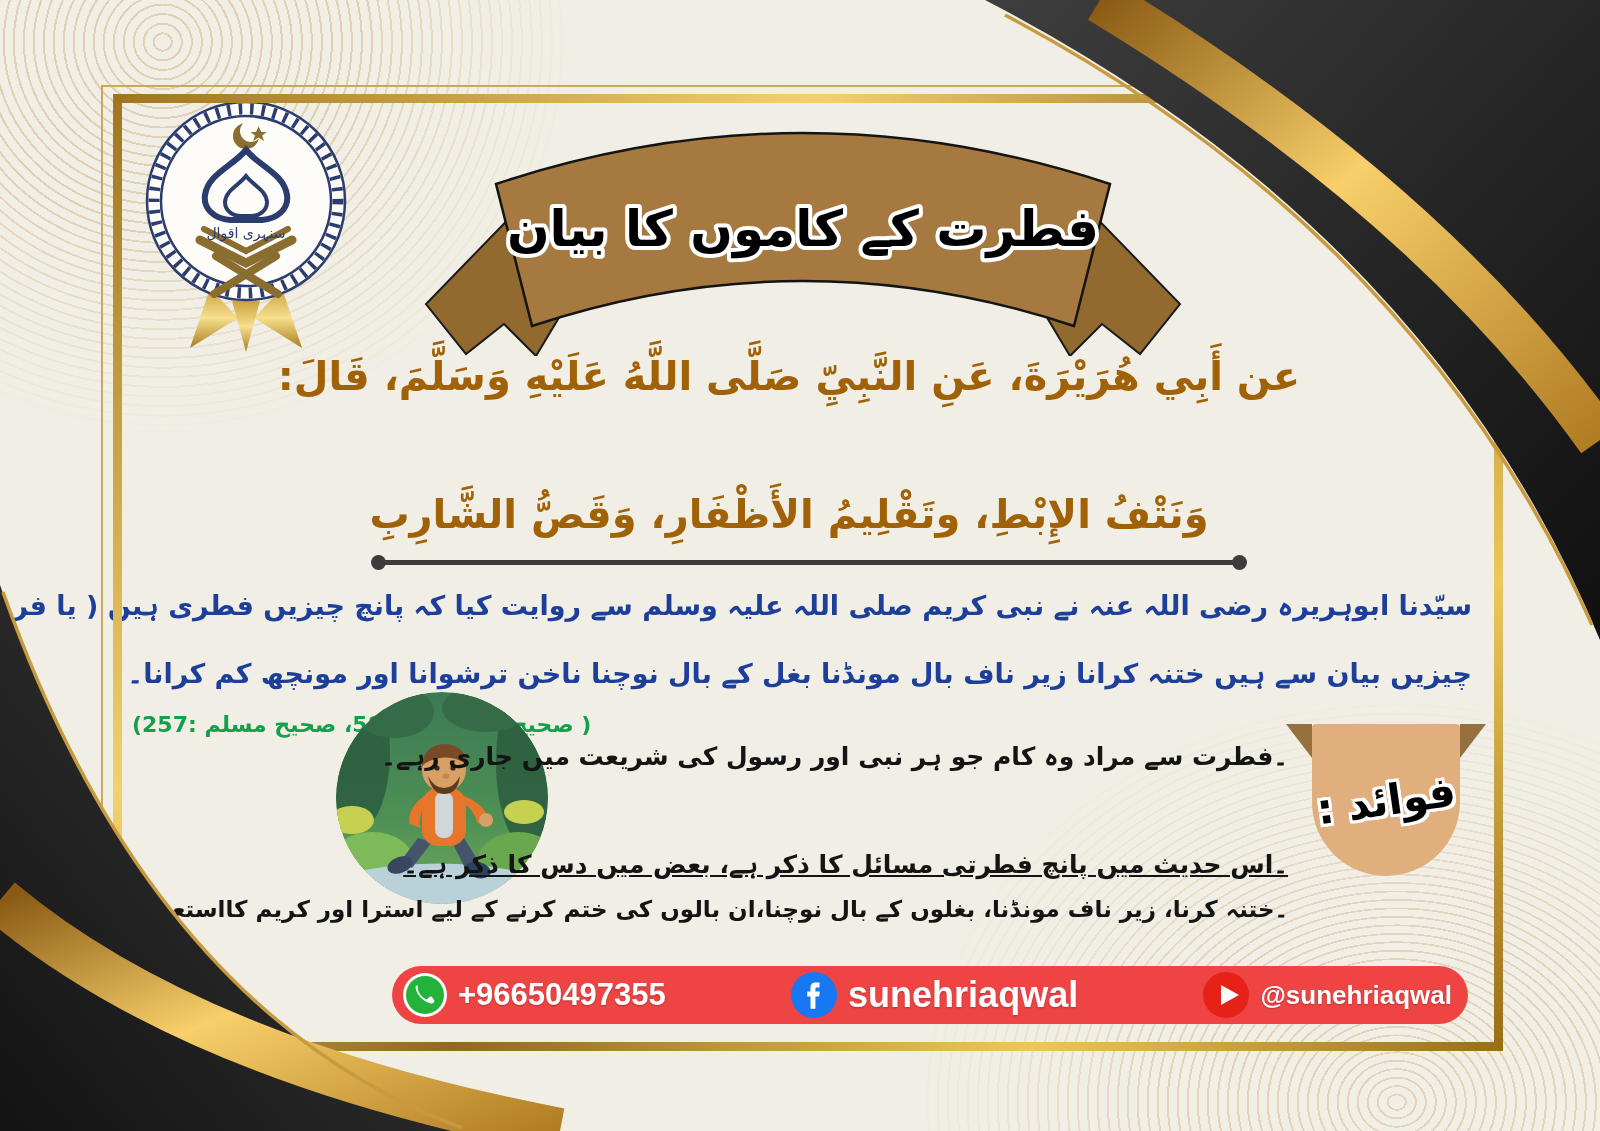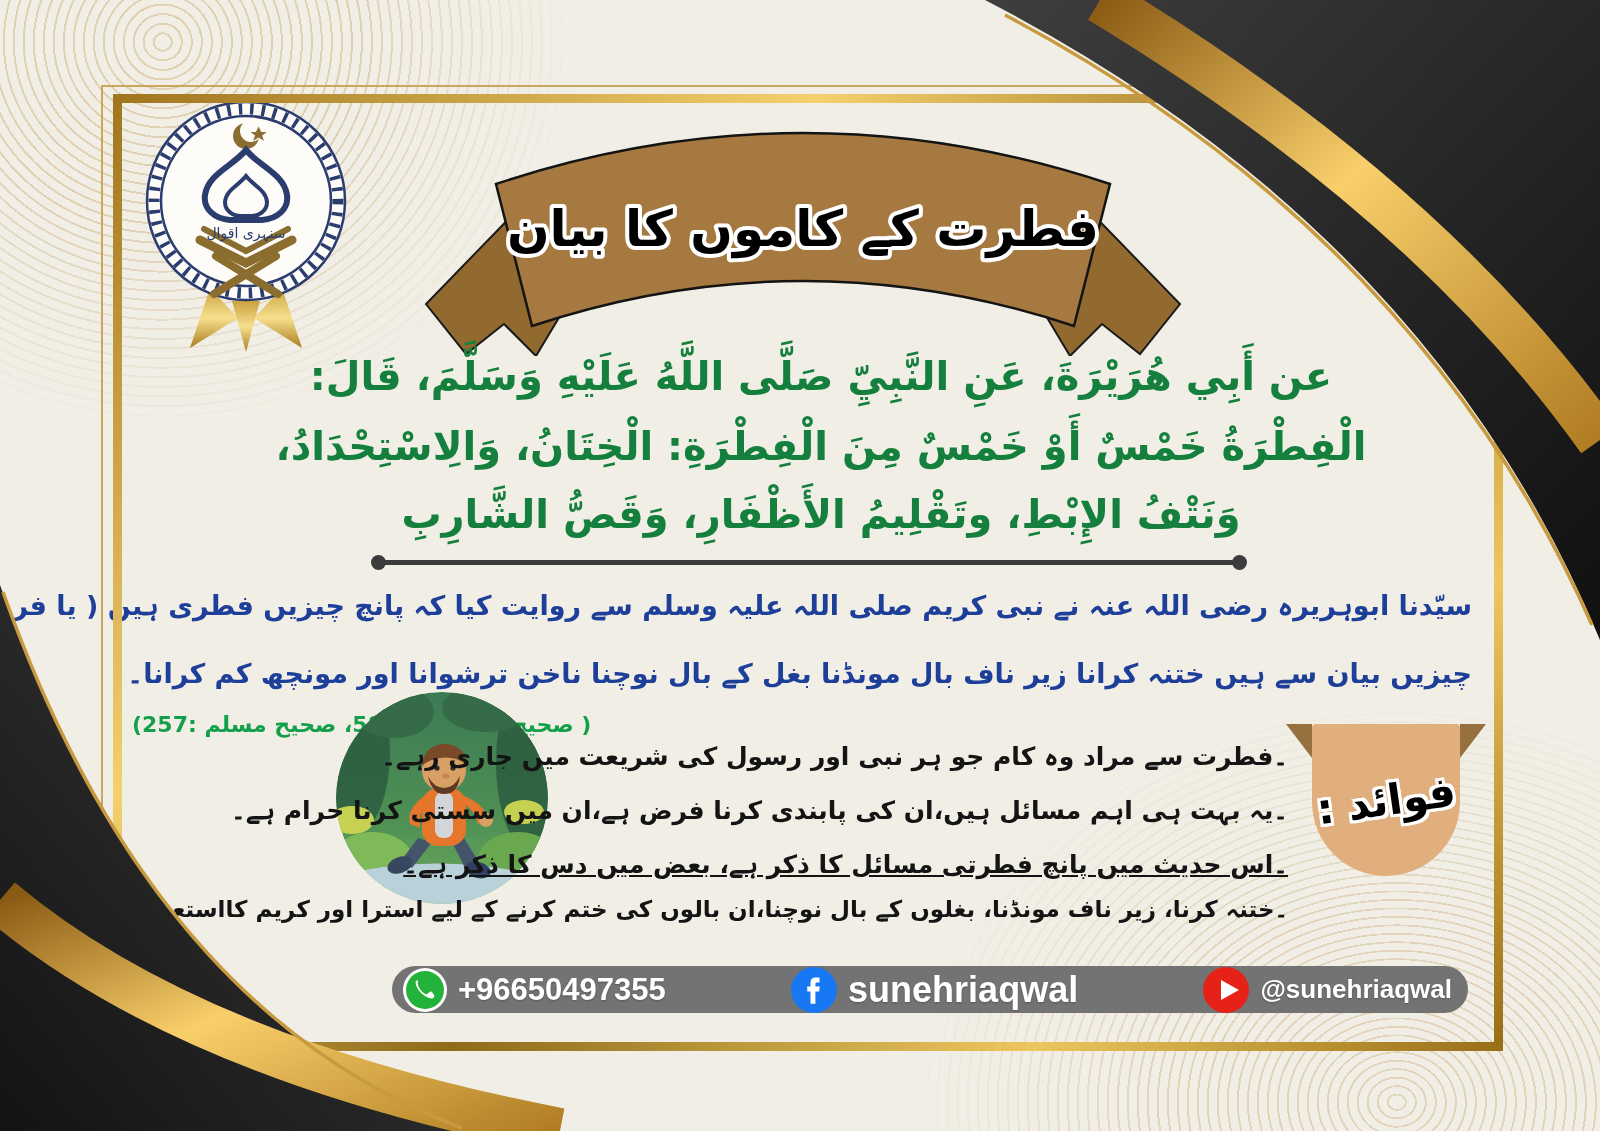--- a/index.html
+++ b/index.html
@@ -44,22 +44,22 @@
   .logo{left:138px;top:96px;width:216px;height:300px;}
 
   
   .ribbon{left:408px;top:104px;width:790px;height:252px;}
   .ribbon text{
     font-family:"DejaVu Sans",sans-serif;font-weight:bold;
   }
 
   
   .hadith{
-    left:156px;width:1330px;text-align:center;direction:rtl;
-    color:#15803d;font-weight:bold;font-size:40px;line-height:1;white-space:nowrap;
+    left:124px;width:1330px;text-align:center;direction:rtl;
+    color:#a16207;font-weight:bold;font-size:40px;line-height:1;white-space:nowrap;
   }
   .h1{top:356px;} .h2{top:426px;} .h3{top:494px;}
 
   
   .divider{
     left:378px;top:560px;width:862px;height:5px;background:#3c3c3c;border-radius:3px;
   }
   .divider::before,.divider::after{
     content:"";position:absolute;top:-5px;width:15px;height:15px;border-radius:50%;background:#3c3c3c;
   }
@@ -98,21 +98,21 @@
 
   
   .benefit{
     position:absolute;right:312px;direction:rtl;text-align:right;color:#141414;
     font-size:25px;font-weight:bold;white-space:nowrap;
   }
   .b1{top:742px;} .b2{top:796px;} .b3{top:850px;text-decoration:underline;} .b4{top:896px;font-size:23px;}
 
   
   .social-bar{
-    left:392px;top:966px;width:1076px;height:47px;background:#737373;border-radius:30px;
+    left:392px;top:966px;width:1076px;height:58px;background:#ef4444;border-radius:30px;
     display:flex;align-items:center;justify-content:space-between;
     padding:0 16px 0 10px;box-sizing:border-box;z-index:4;
   }
   .sgroup{display:flex;align-items:center;gap:10px;}
   .slabel{
     color:#fff;font-weight:bold;font-family:"Liberation Sans",sans-serif;
     text-shadow:0 1px 2px rgba(0,0,0,.25);
   }
   .wa-label{font-size:31px;}
   .yt-label{font-size:26px;}
@@ -206,21 +206,20 @@
 
       <path d="M120,95 L18,200 L58,250 L96,220 L128,252 L180,165 Z" fill="#92692f" stroke="#1a1a1a" stroke-width="2"></path>
       <path d="M670,95 L772,200 L732,250 L694,220 L662,252 L610,165 Z" fill="#92692f" stroke="#1a1a1a" stroke-width="2"></path>
 
       <path d="M88,80 Q395,-22 702,80 L666,222 Q395,132 124,222 Z" fill="#a5793f" stroke="#141414" stroke-width="2.5"></path>
     </g>
     <text x="395" y="142" text-anchor="middle" font-size="50" fill="#000" stroke="#ffffff" stroke-width="8" paint-order="stroke" stroke-linejoin="round">فطرت کے کاموں کا بیان</text>
   </svg>
 
   <div class="abs hadith h1">عن أَبِي هُرَيْرَةَ، عَنِ النَّبِيِّ صَلَّى اللَّهُ عَلَيْهِ وَسَلَّمَ، قَالَ:</div>
-  <div class="abs hadith h2">الْفِطْرَةُ خَمْسٌ أَوْ خَمْسٌ مِنَ الْفِطْرَةِ: الْخِتَانُ، وَالِاسْتِحْدَادُ،</div>
   <div class="abs hadith h3">وَنَتْفُ الإِبْطِ، وتَقْلِيمُ الأَظْفَارِ، وَقَصُّ الشَّارِبِ</div>
 
   <div class="abs divider"></div>
 
   <div class="abs urdu u1">سیّدنا ابوہریرہ رضی اللہ عنہ نے نبی کریم صلی اللہ علیہ وسلم سے روایت کیا کہ پانچ چیزیں فطری ہیں ( یا فرمایا کہ ) پانچ</div>
   <div class="abs urdu u2">چیزیں بیان سے ہیں ختنہ کرانا زیر ناف بال مونڈنا بغل کے بال نوچنا ناخن ترشوانا اور مونچھ کم کرانا۔</div>
   <div class="abs reference">( صحیح البخاری:5889، صحیح مسلم :257)</div>
 
   <div class="abs character">
     <svg viewBox="0 0 212 212" width="212" height="212">
@@ -266,21 +265,20 @@
         </g>
       </g>
     </svg>
   </div>
 
   <div class="abs badge">
     <div class="badge-label">فوائد :</div>
   </div>
 
   <div class="benefit b1">۔فطرت سے مراد وہ کام جو ہر نبی اور رسول کی شریعت میں جاری رہے۔</div>
-  <div class="benefit b2">۔یہ بہت ہی اہم مسائل ہیں،ان کی پابندی کرنا فرض ہے،ان میں سستی کرنا حرام ہے۔</div>
   <div class="benefit b3">۔اس حدیث میں پانچ فطرتی مسائل کا ذکر ہے، بعض میں دس کا ذکر ہے۔</div>
   <div class="benefit b4">۔ختنہ کرنا، زیر ناف مونڈنا، بغلوں کے بال نوچنا،ان بالوں کی ختم کرنے کے لیے استرا اور کریم کااستعمال درست ہے کوئی حرج نہیں۔</div>
 
   <div class="abs social-bar">
     <div class="sgroup">
       <svg class="sicon" width="46" height="46" viewBox="0 0 46 46">
         <circle cx="23" cy="23" r="22" fill="#ffffff"></circle>
         <circle cx="23" cy="23" r="19" fill="#23b33a"></circle>
         <path d="M15.5,13.5 c-2,4.5 2.5,12.5 9,15.5 l4-3 c1-0.8 2,0 2.8,1.2 l1.8,2.8 c0.5,1.8-1.5,3.8-4.5,3 -8-2.2-14.5-9-15.8-16.5 -0.3-2 0.8-3 2.7-3 Z" fill="#ffffff" transform="scale(0.92) translate(2,1)"></path>
       </svg>

